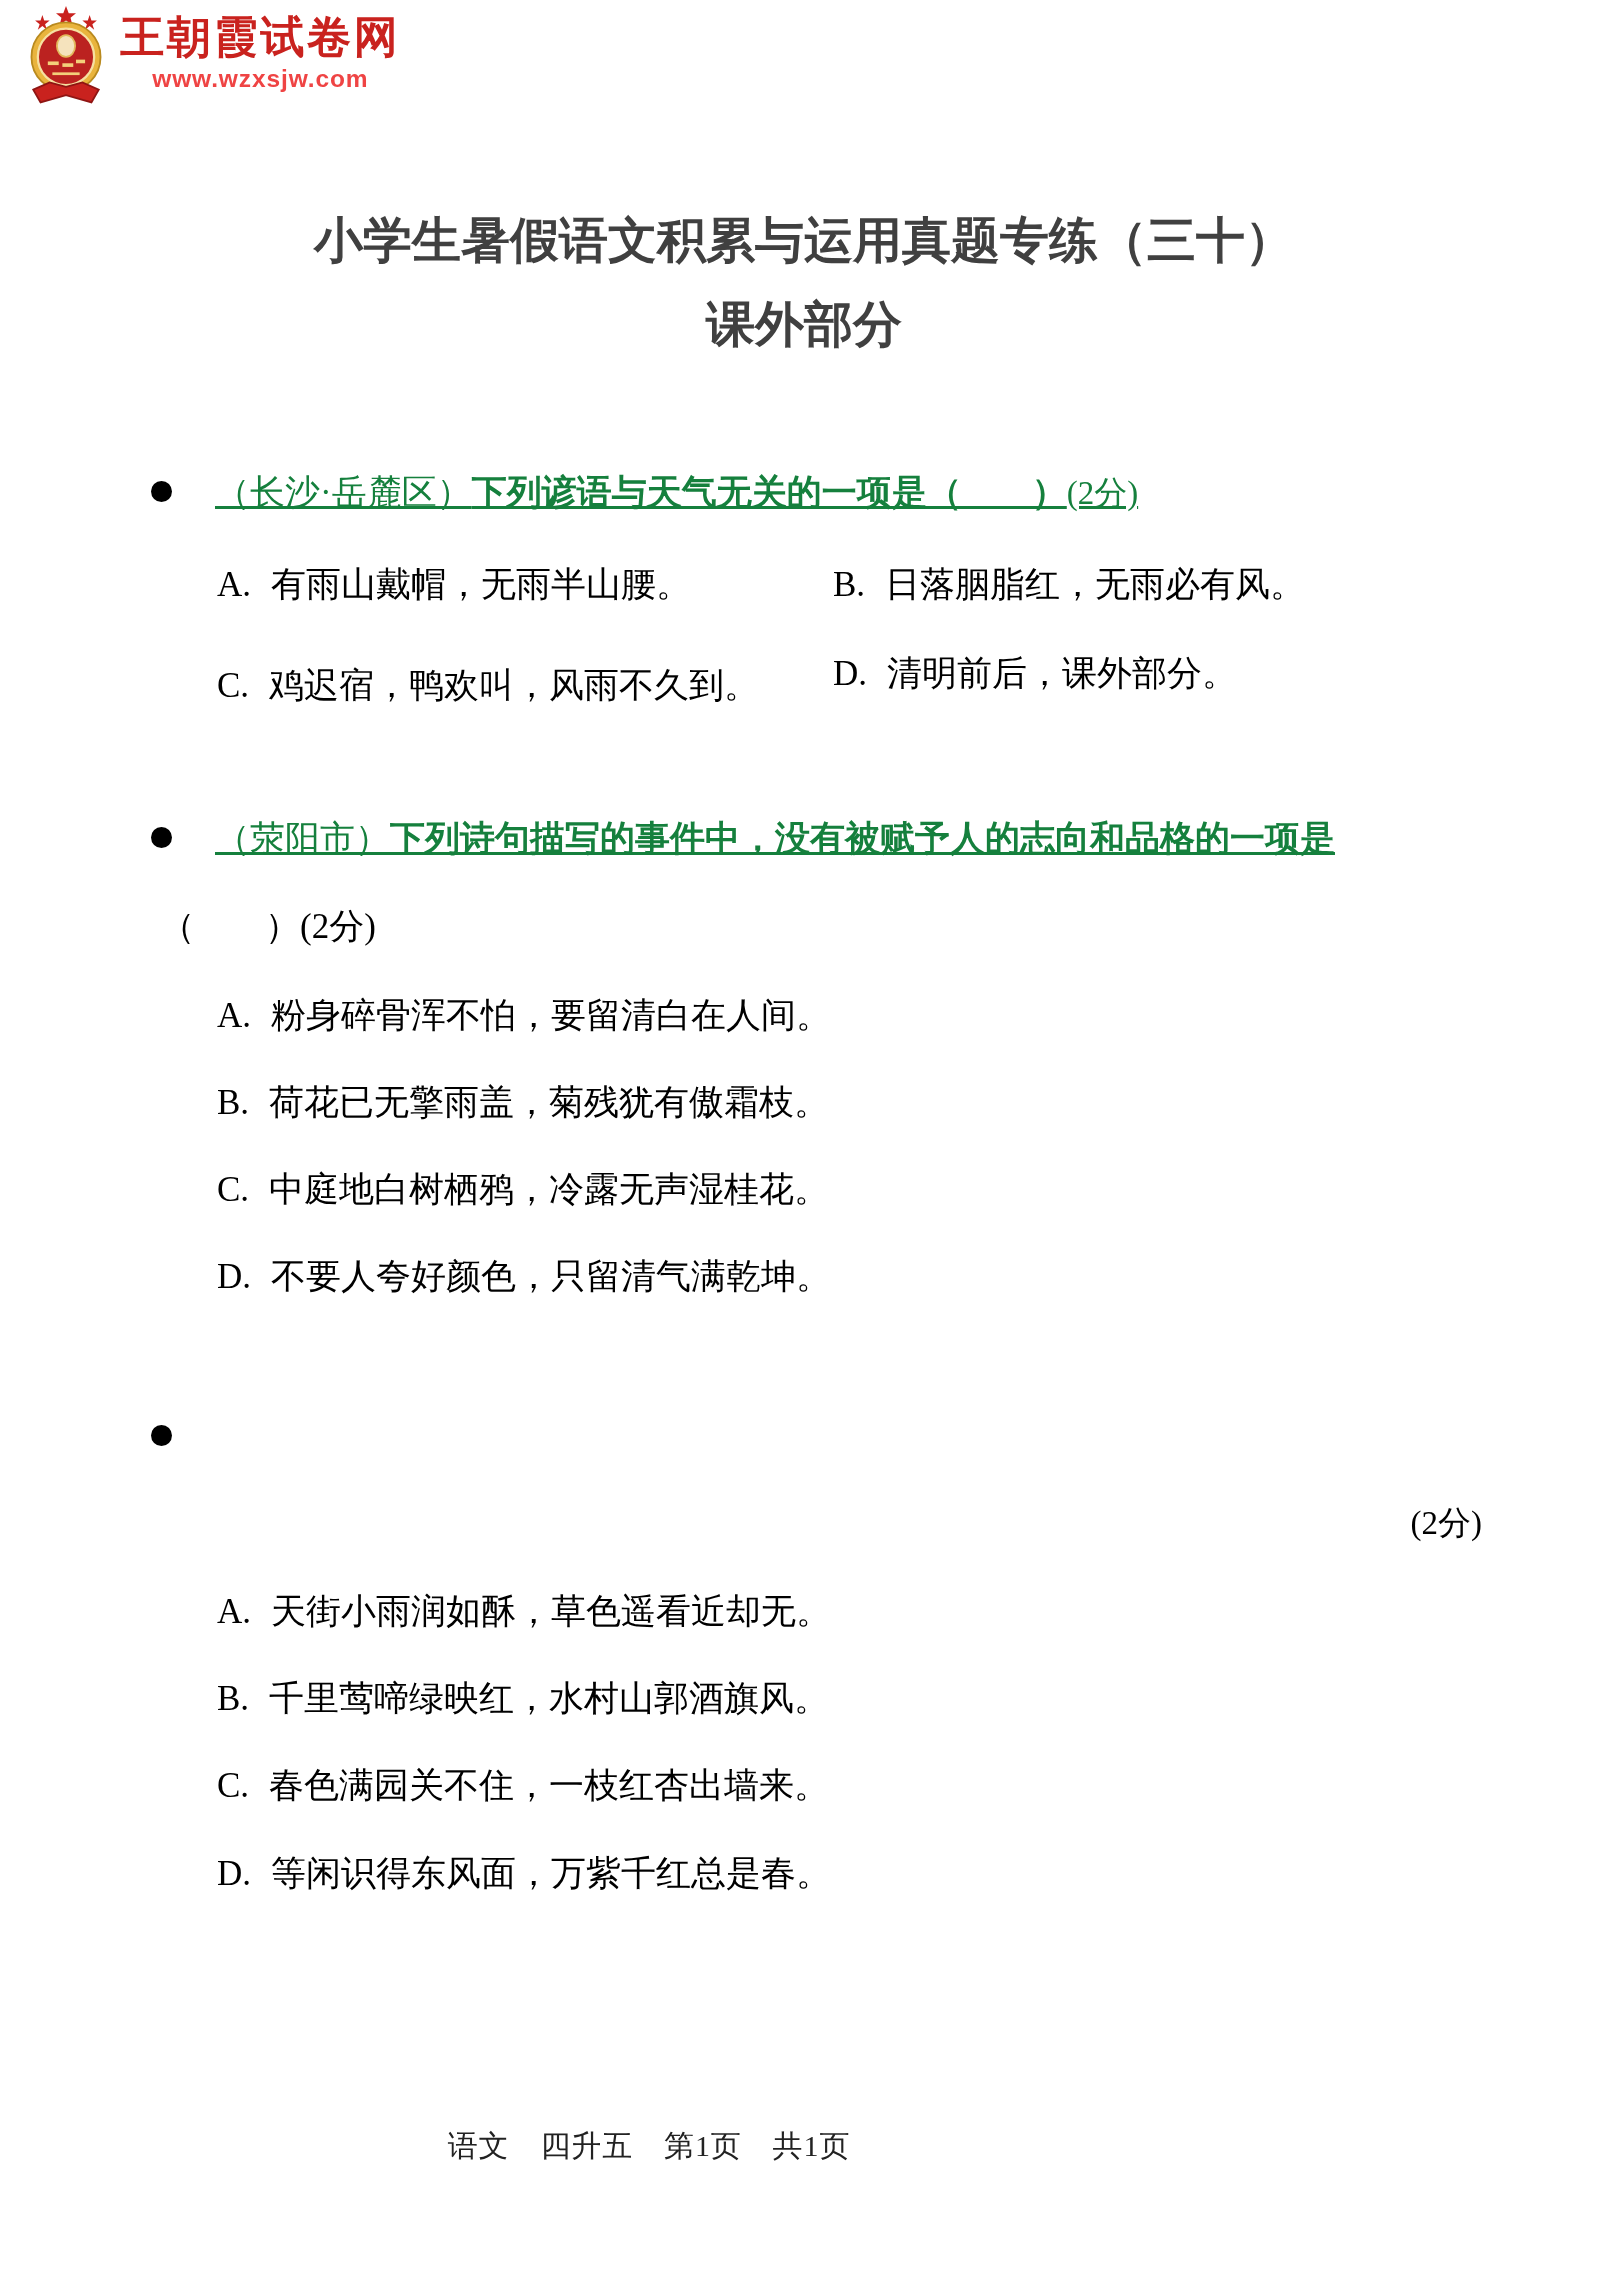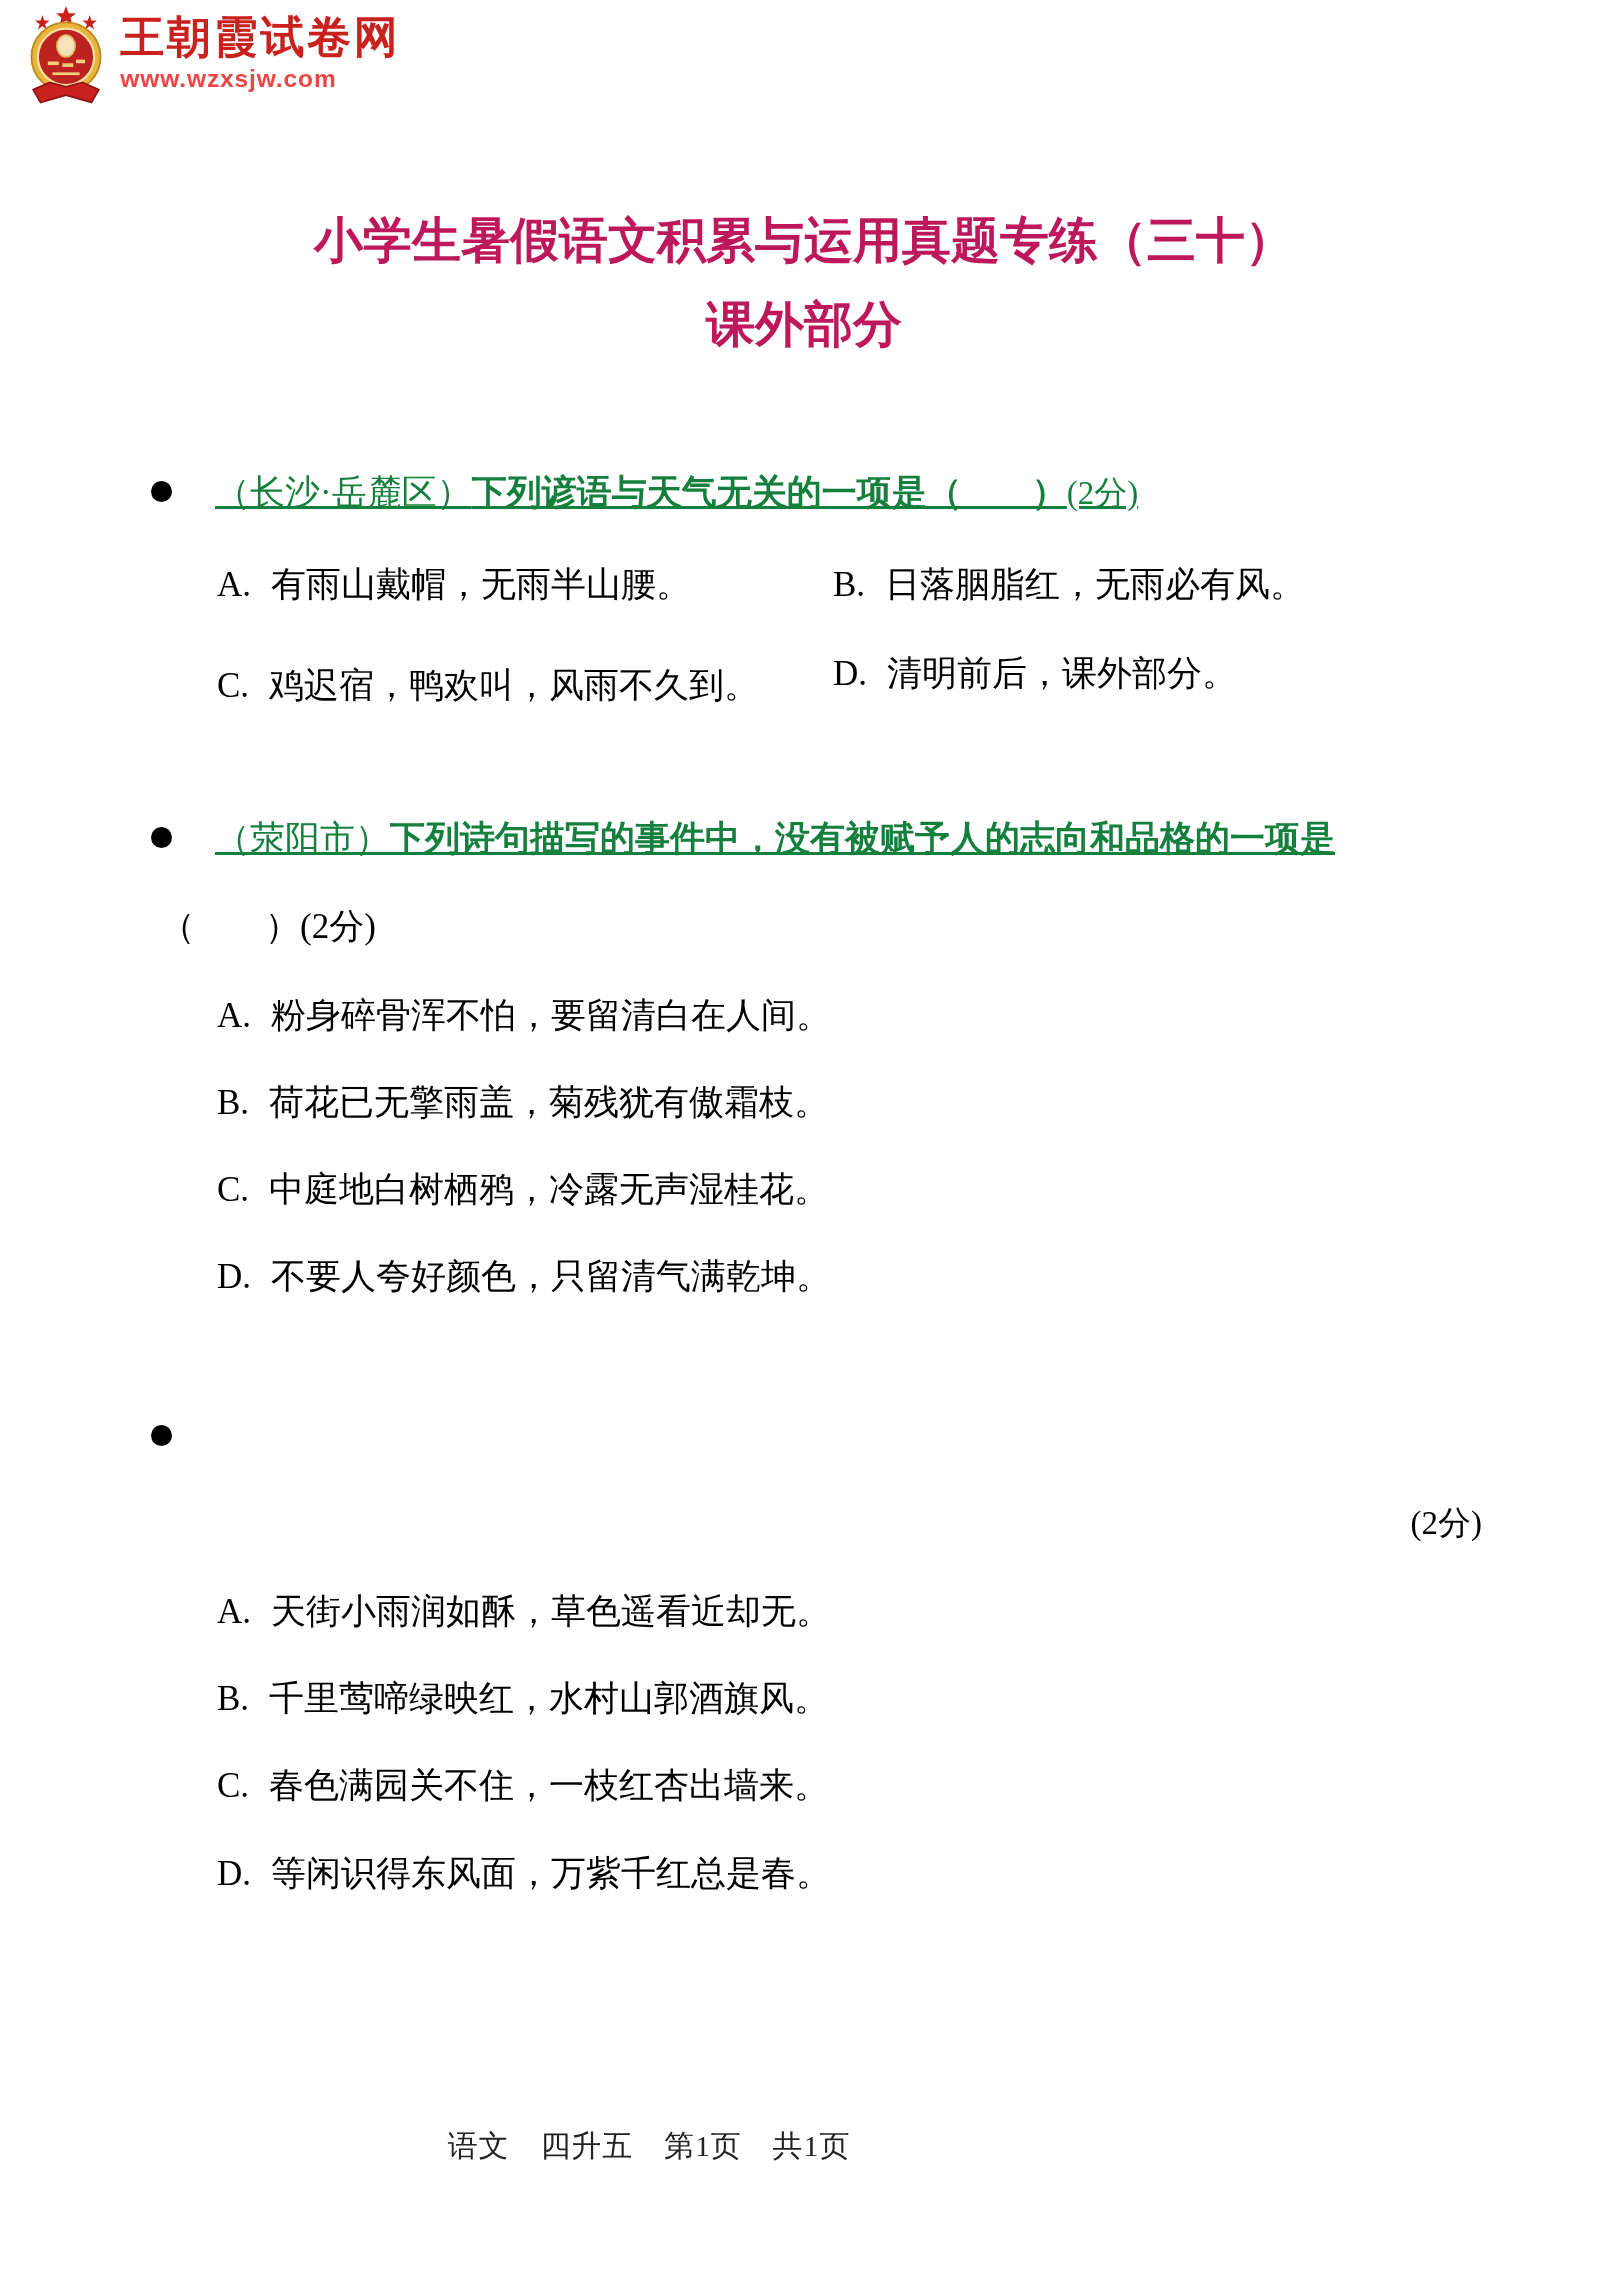--- a/index.html
+++ b/index.html
@@ -8,38 +8,38 @@
     width:1623px;
     height:2296px;
     background:#ffffff;
     font-family:"Liberation Serif","DejaVu Serif",serif;
     color:#111;
     overflow:hidden;
   }
 
   
   .brand{position:absolute;left:23.6px;top:5.5px;display:flex;align-items:flex-start;gap:12.7px;}
-  .brand-text{display:flex;flex-direction:column;}
+  .brand-text{display:flex;flex-direction:column;align-items:center;}
   .brand-name{
     font-family:"Liberation Sans","DejaVu Sans",sans-serif;
     font-weight:700;font-size:44px;line-height:1.1;
     color:#c9221e;letter-spacing:2.7px;margin-top:7.3px;
   }
   .brand-url{
     font-family:"Liberation Sans","DejaVu Sans",sans-serif;
     font-weight:700;font-size:24.5px;line-height:1.1;
     color:#ef4444;margin-top:4.5px;letter-spacing:0.9px;
   }
 
   
   .title,.subtitle{
     position:absolute;left:0;width:1608px;margin:0;
     text-align:center;
     font-family:"Liberation Sans","DejaVu Sans",sans-serif;
-    font-weight:700;font-size:49px;line-height:1;color:#be185d;
+    font-weight:700;font-size:49px;line-height:1;color:#404040;
   }
   .title{top:216px;}
   .subtitle{top:300px;}
 
   
   .bullet{position:absolute;width:21px;height:21px;border-radius:50%;background:#000;}
   .b1{left:151px;top:481px;}
   .b2{left:151px;top:827px;}
   .b3{left:151px;top:1425px;}
 

